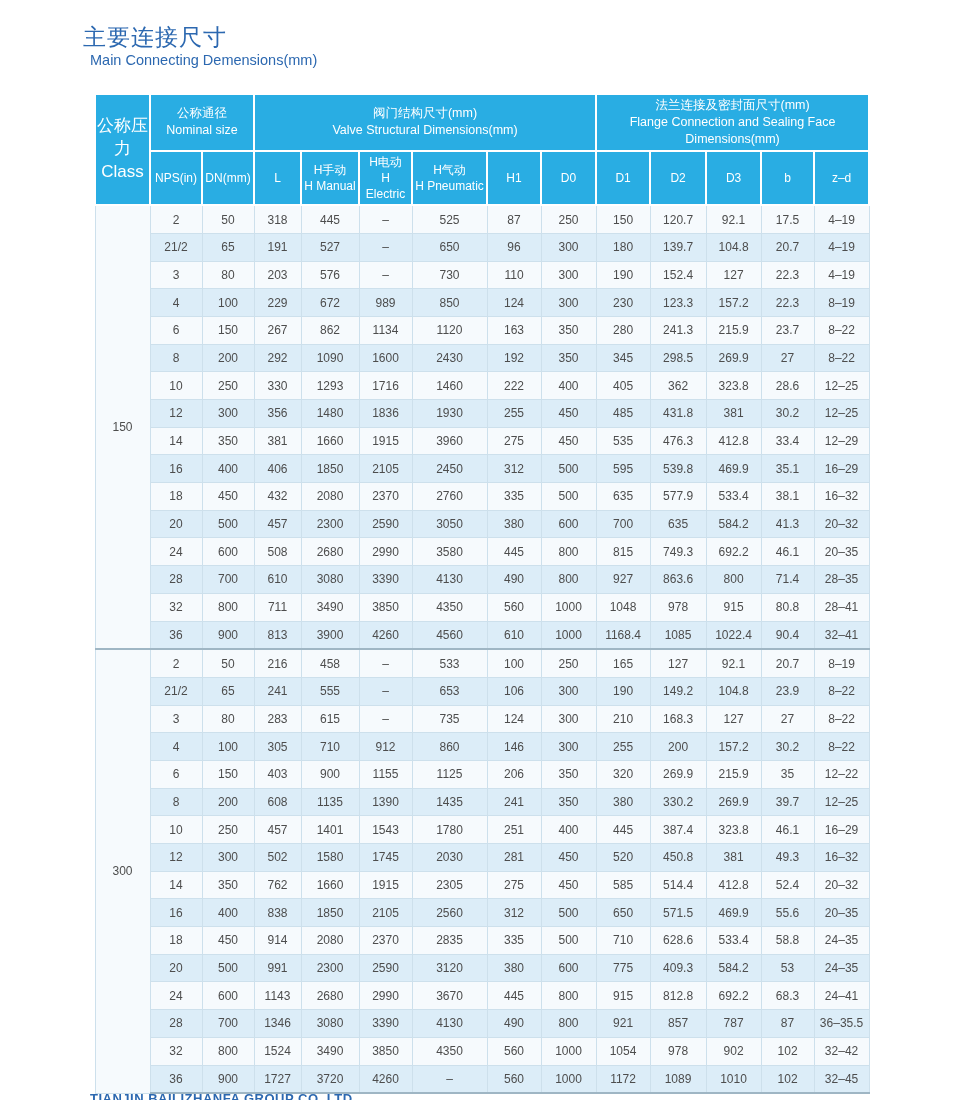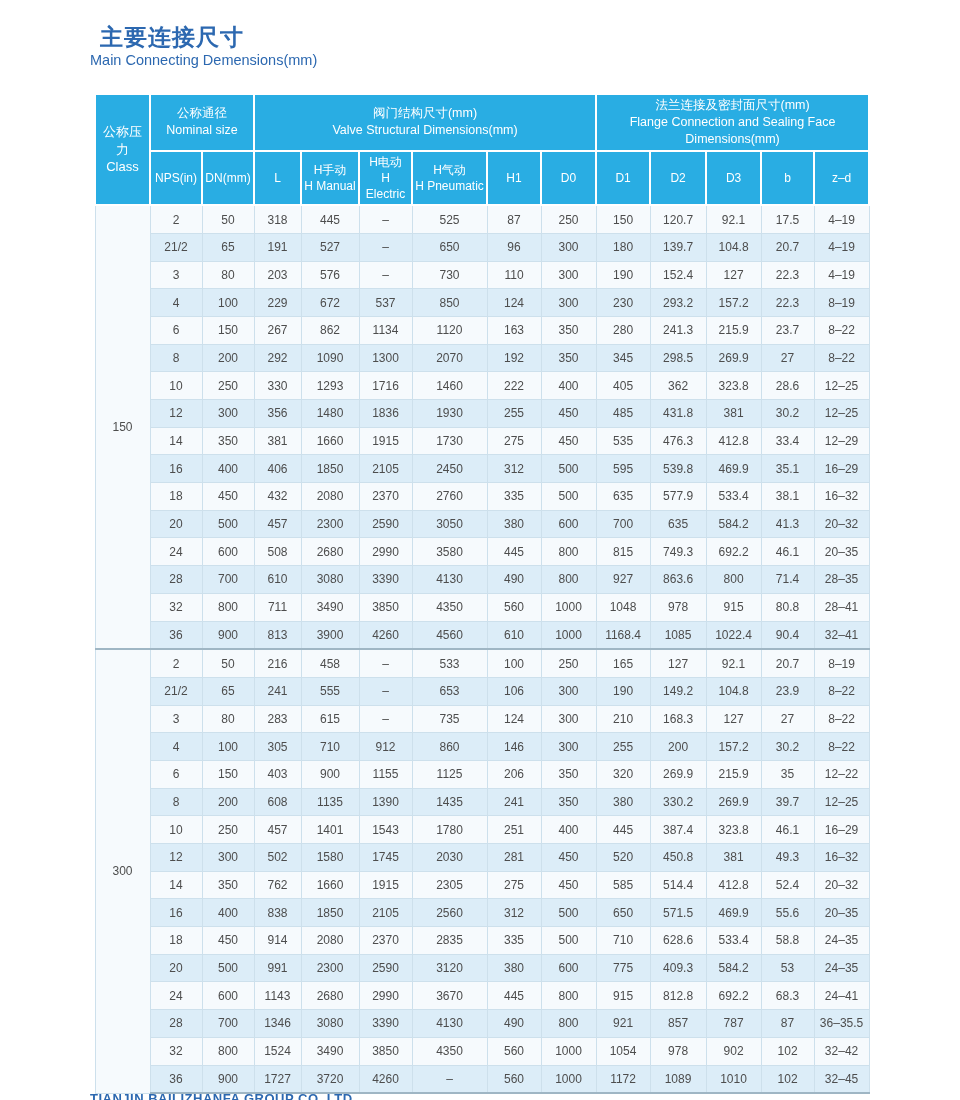--- a/index.html
+++ b/index.html
@@ -7,22 +7,22 @@
     padding: 0;
     width: 960px;
     height: 1100px;
     overflow: hidden;
     background: #ffffff;
     font-family: "Liberation Sans", sans-serif;
   }
   .page { position: relative; width: 960px; height: 1100px; }
 
   .title-zh {
-    position: absolute; left: 100px; top: 22px;
-    font-size: 23px; font-weight: bold; color: #2c68b0;
+    position: absolute; left: 83px; top: 22px;
+    font-size: 23px; font-weight: normal; color: #2c68b0;
     letter-spacing: 1px;
   }
   .title-en {
     position: absolute; left: 90px; top: 52px;
     font-size: 14.5px; color: #2c68b0;
   }
 
   table.dim-table {
     position: absolute; left: 94px; top: 93px;
     width: 774px;
@@ -34,21 +34,21 @@
     background: #29ade3;
     color: #ffffff;
     font-weight: normal;
     text-align: center;
     vertical-align: middle;
     border: 2px solid #ffffff;
     padding: 2px 1px;
   }
   thead th div { line-height: 1.35; }
   th.group-th { height: 50px; font-size: 12.5px; }
-  th.class-th { font-size: 13px; }
+  th.class-th { font-size: 17px; }
   th.sub { height: 39px; font-size: 12px; }
 
   tbody td {
     height: 26.7px;
     padding: 0 1px;
     text-align: center;
     vertical-align: middle;
     font-size: 12px;
     color: #4d4d4d;
     border: 1px solid #cde0ec;
@@ -205,26 +205,26 @@
           <td>152.4</td>
           <td>127</td>
           <td>22.3</td>
           <td>4–19</td>
         </tr>
         <tr class="shade">
           <td>4</td>
           <td>100</td>
           <td>229</td>
           <td>672</td>
-          <td>537</td>
+          <td>989</td>
           <td>850</td>
           <td>124</td>
           <td>300</td>
           <td>230</td>
-          <td>293.2</td>
+          <td>123.3</td>
           <td>157.2</td>
           <td>22.3</td>
           <td>8–19</td>
         </tr>
         <tr class="light">
           <td>6</td>
           <td>150</td>
           <td>267</td>
           <td>862</td>
           <td>1134</td>
@@ -235,22 +235,22 @@
           <td>241.3</td>
           <td>215.9</td>
           <td>23.7</td>
           <td>8–22</td>
         </tr>
         <tr class="shade">
           <td>8</td>
           <td>200</td>
           <td>292</td>
           <td>1090</td>
-          <td>1300</td>
-          <td>2070</td>
+          <td>1600</td>
+          <td>2430</td>
           <td>192</td>
           <td>350</td>
           <td>345</td>
           <td>298.5</td>
           <td>269.9</td>
           <td>27</td>
           <td>8–22</td>
         </tr>
         <tr class="light">
           <td>10</td>
@@ -281,21 +281,21 @@
           <td>381</td>
           <td>30.2</td>
           <td>12–25</td>
         </tr>
         <tr class="light">
           <td>14</td>
           <td>350</td>
           <td>381</td>
           <td>1660</td>
           <td>1915</td>
-          <td>1730</td>
+          <td>3960</td>
           <td>275</td>
           <td>450</td>
           <td>535</td>
           <td>476.3</td>
           <td>412.8</td>
           <td>33.4</td>
           <td>12–29</td>
         </tr>
         <tr class="shade">
           <td>16</td>

